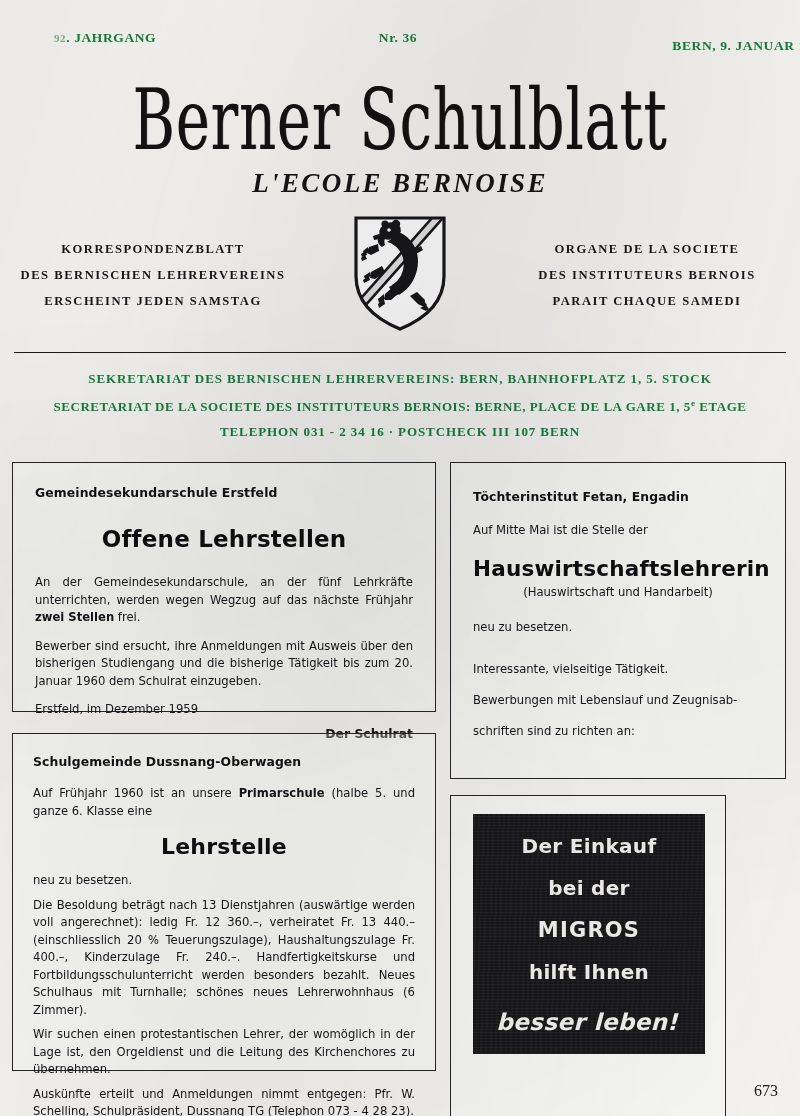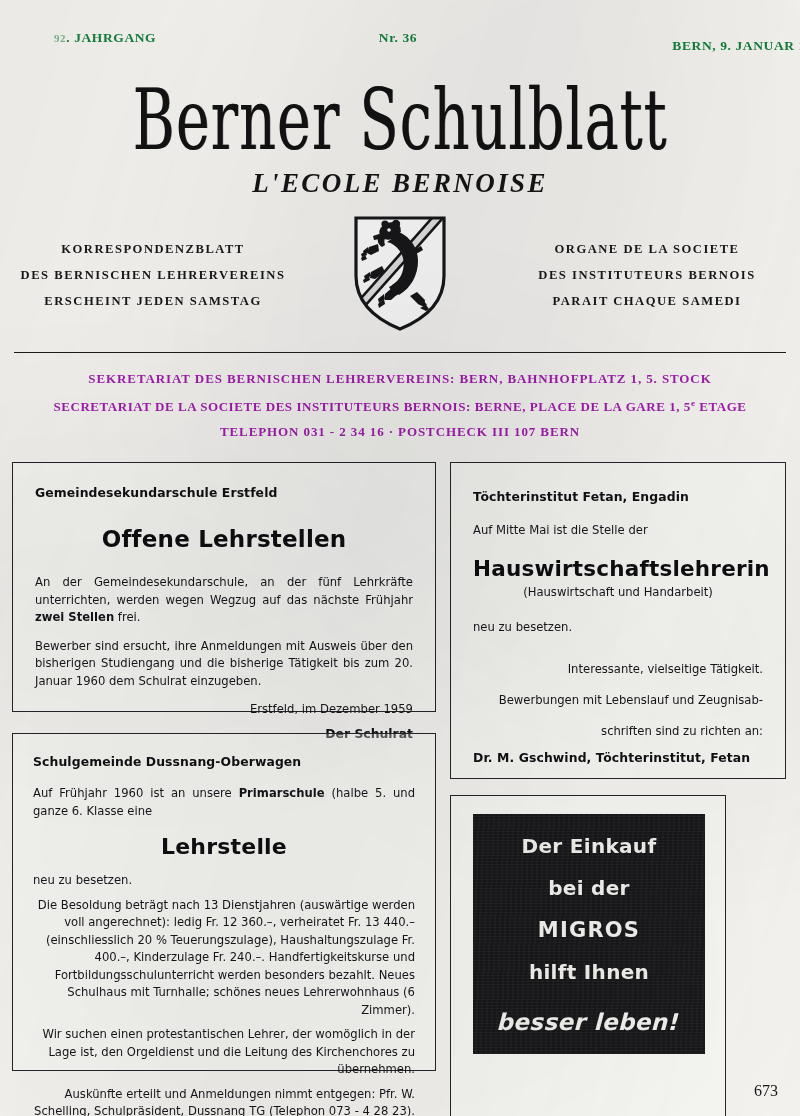--- a/index.html
+++ b/index.html
@@ -127,21 +127,21 @@
     position: absolute;
     left: 0;
     top: 366px;
     width: 800px;
     text-align: center;
     font-family: "Liberation Serif", serif;
     font-weight: bold;
     font-size: 13px;
     letter-spacing: 0.9px;
     line-height: 25px;
-    color: #a21caf;
+    color: #15803d;
   }
   .secretariat .sec-line { white-space: nowrap; }
   .secretariat .sec-fr { letter-spacing: 0.55px; }
   .sup { font-size: 9px; vertical-align: super; }
 
   
   .adbox {
     position: absolute;
     border: 1.6px solid #26262a;
     background: rgba(255,255,255,0.30);
@@ -162,21 +162,21 @@
     color: #111114;
   }
   .ad-head {
     font-family: "DejaVu Sans", "Liberation Sans", sans-serif;
     font-weight: bold;
     text-align: center;
     color: #0e0e11;
     letter-spacing: 0.2px;
   }
   .ad-p { margin: 0 0 11px 0; }
-  .ad-p.tight { margin-bottom: 7px; text-align: right; }
+  .ad-p.tight { margin-bottom: 7px; }
   .ad-p.last { margin-bottom: 0; }
   .ad-right-strong {
     font-family: "DejaVu Sans", "Liberation Sans", sans-serif;
     font-weight: bold;
     font-size: 12.4px;
     text-align: right;
     color: #111114;
   }
   b, strong { font-weight: bold; }
 
@@ -374,21 +374,20 @@
         <p class="ad-p last">Auf Mitte Mai ist die Stelle der</p>
       </div>
       <div class="ad-head">Hauswirtschaftslehrerin</div>
       <div class="ad-sub">(Hauswirtschaft und Handarbeit)</div>
       <div class="ad-body">
         <p class="ad-p">neu zu besetzen.</p>
         <p class="ad-p tight" style="margin-top:18px">Interessante, vielseitige Tätigkeit.</p>
         <p class="ad-p tight">Bewerbungen mit Lebenslauf und Zeugnisab-</p>
         <p class="ad-p tight">schriften sind zu richten an:</p>
       </div>
-      <div class="ad-title">Dr. M. Gschwind, Töchterinstitut, Fetan</div>
     </div>
   </div>
 
   <div class="adbox" id="box-migros">
     <div class="migros-plate">
       <div class="migros-line">Der Einkauf</div>
       <div class="migros-line">bei der</div>
       <div class="migros-line brand">MIGROS</div>
       <div class="migros-line">hilft Ihnen</div>
       <div class="migros-line slogan">besser leben!</div>

